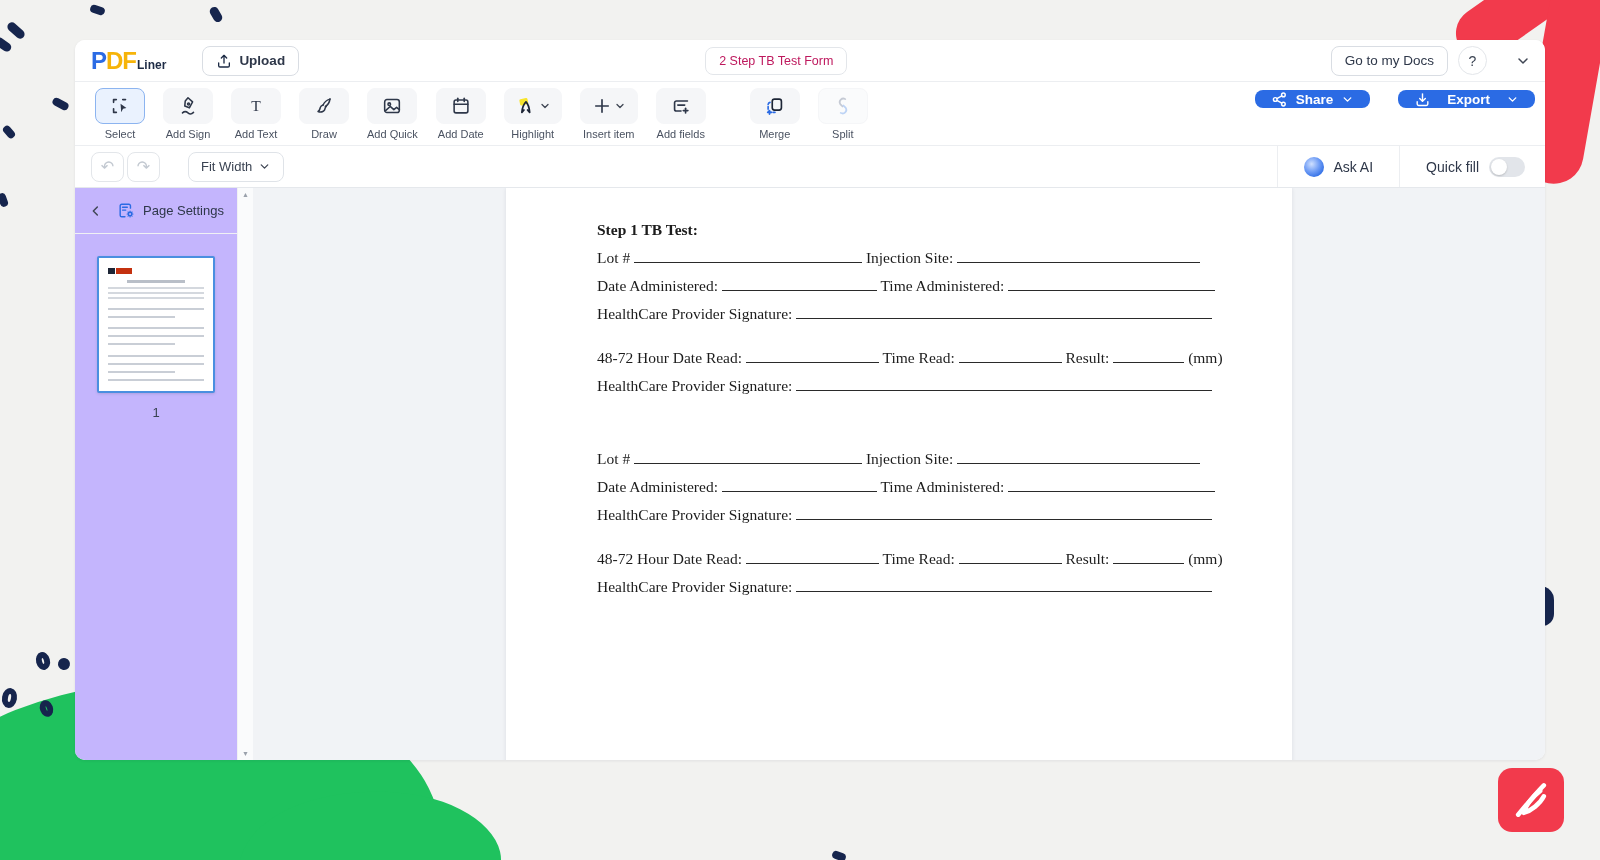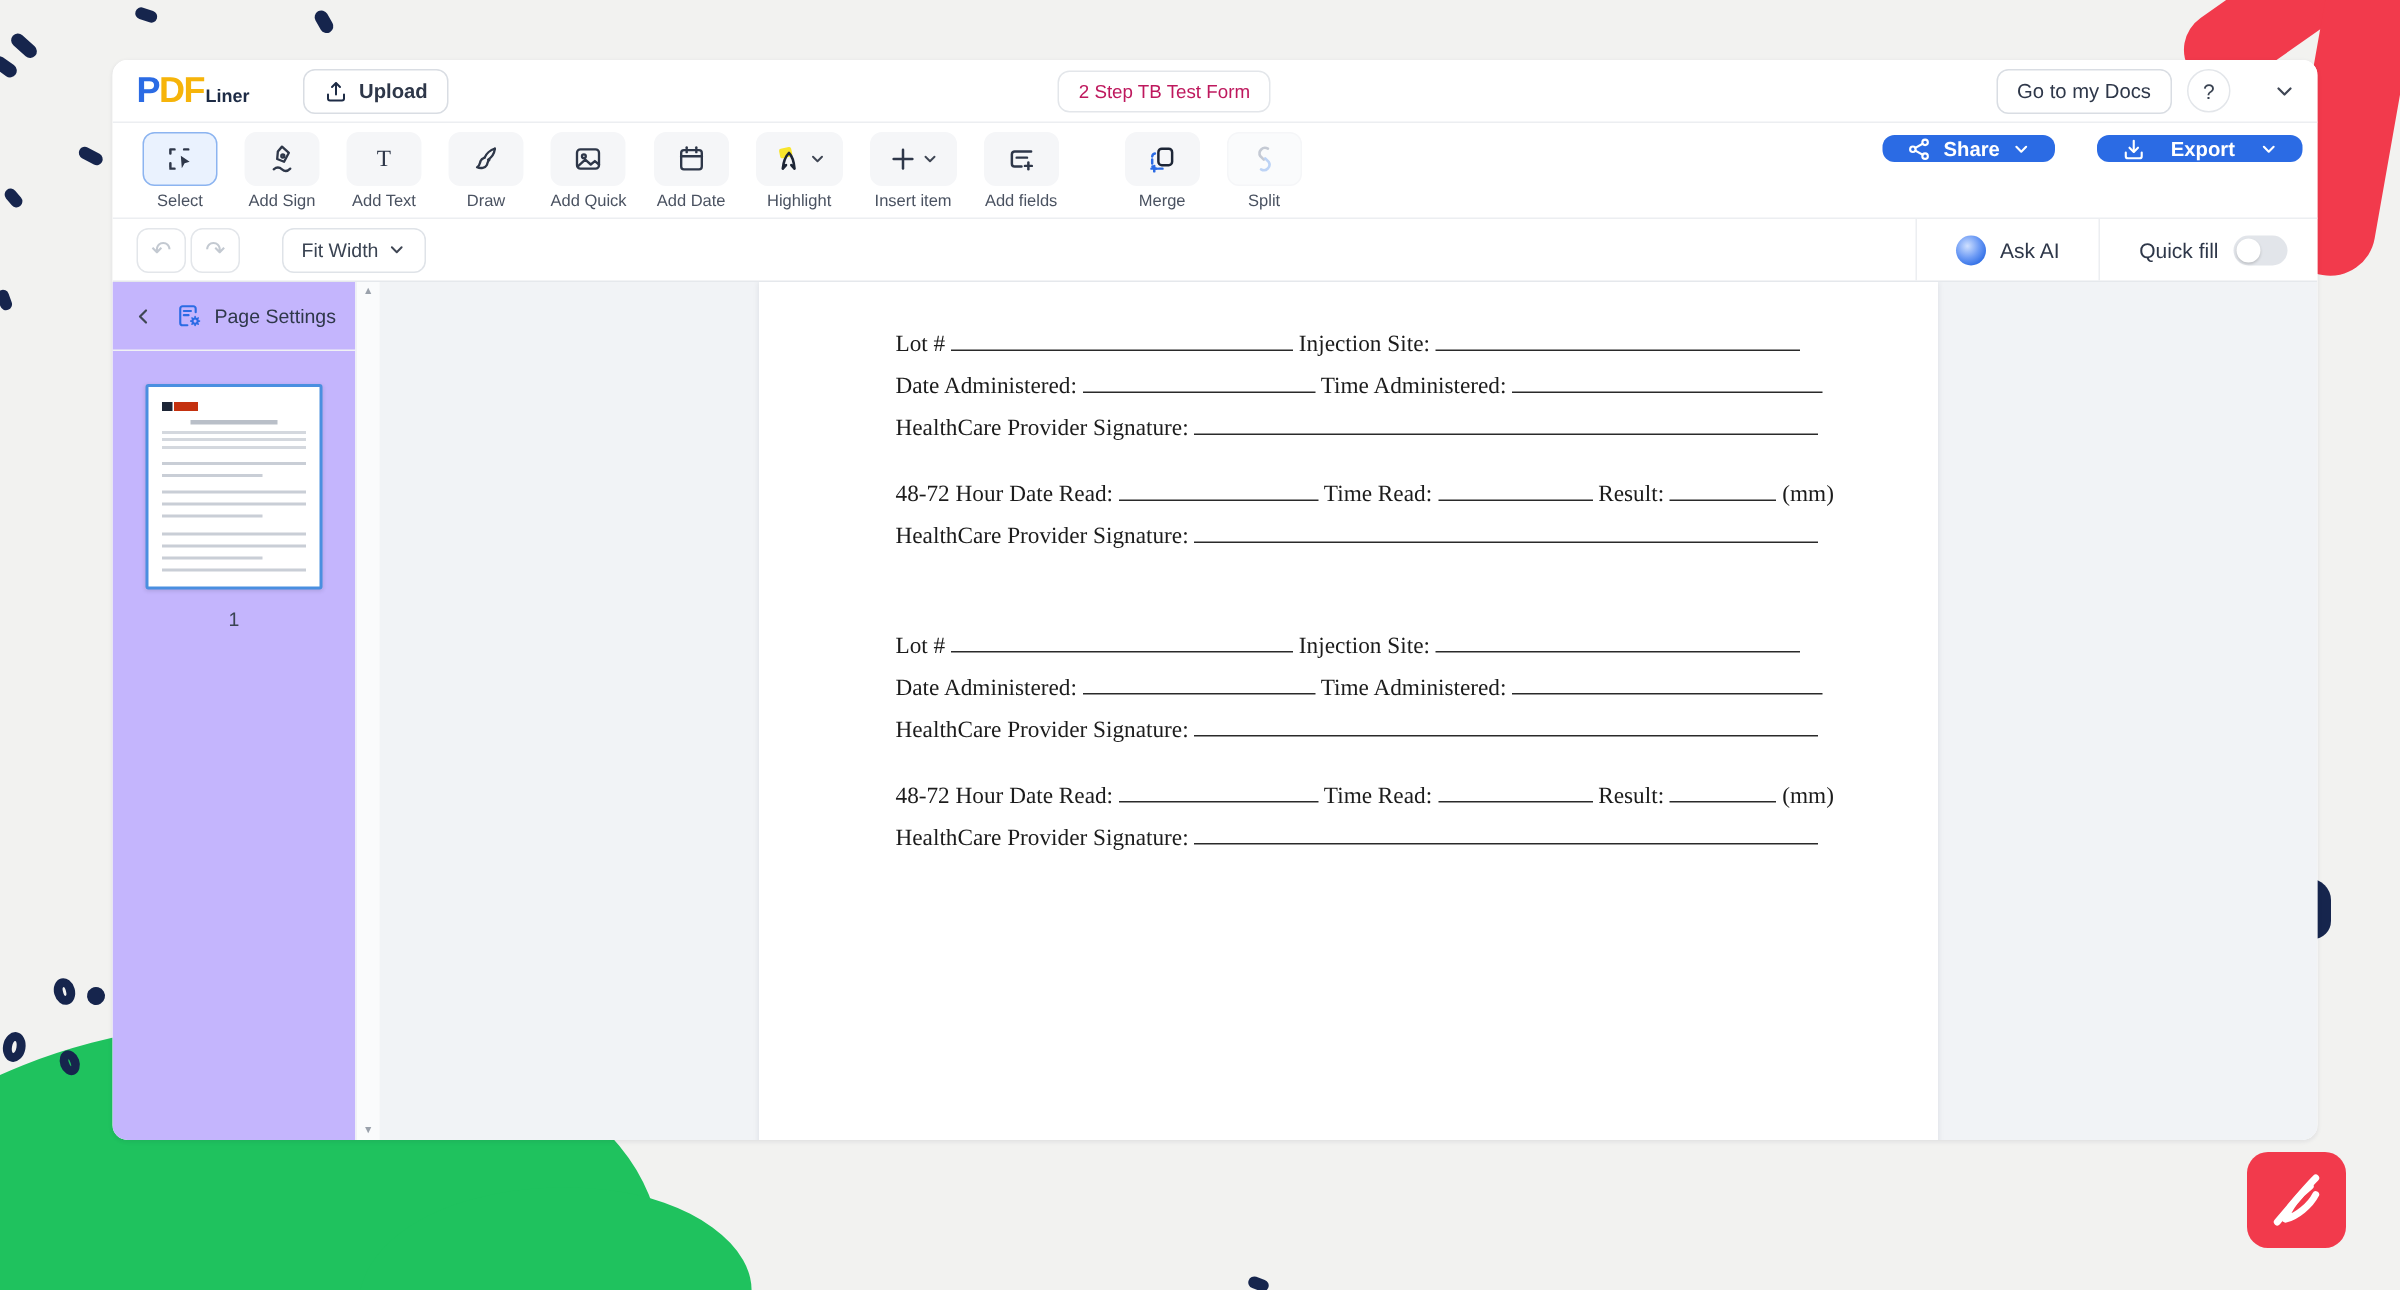--- a/index.html
+++ b/index.html
@@ -429,20 +429,21 @@
       </div>
     </div>
     <div class="scrollstrip">
       <span>▲</span>
       <span>▼</span>
     </div>
 
     <div class="canvas">
       <div class="page" id="doc-page">
           <div class="sec-gap-s">
+            <p class="doc-h">Step 1 TB Test:</p>
             <p class="doc-line"><span>Lot # </span><span class="blank" style="width: 228px;"></span><span> Injection Site: </span><span class="blank" style="width: 243px;"></span></p>
             <p class="doc-line"><span>Date Administered: </span><span class="blank" style="width: 155px;"></span><span> Time Administered: </span><span class="blank" style="width: 207px;"></span></p>
             <p class="doc-line"><span>HealthCare Provider Signature: </span><span class="blank" style="width: 416px;"></span></p>
           </div>
           <div class="sec-gap-l">
             <p class="doc-line"><span>48-72 Hour Date Read: </span><span class="blank" style="width: 133px;"></span><span> Time Read: </span><span class="blank" style="width: 103px;"></span><span> Result: </span><span class="blank" style="width: 71px;"></span><span> (mm)</span></p>
             <p class="doc-line"><span>HealthCare Provider Signature: </span><span class="blank" style="width: 416px;"></span></p>
           </div>
           <div class="sec-gap-s">
             <p class="doc-line"><span>Lot # </span><span class="blank" style="width: 228px;"></span><span> Injection Site: </span><span class="blank" style="width: 243px;"></span></p>

